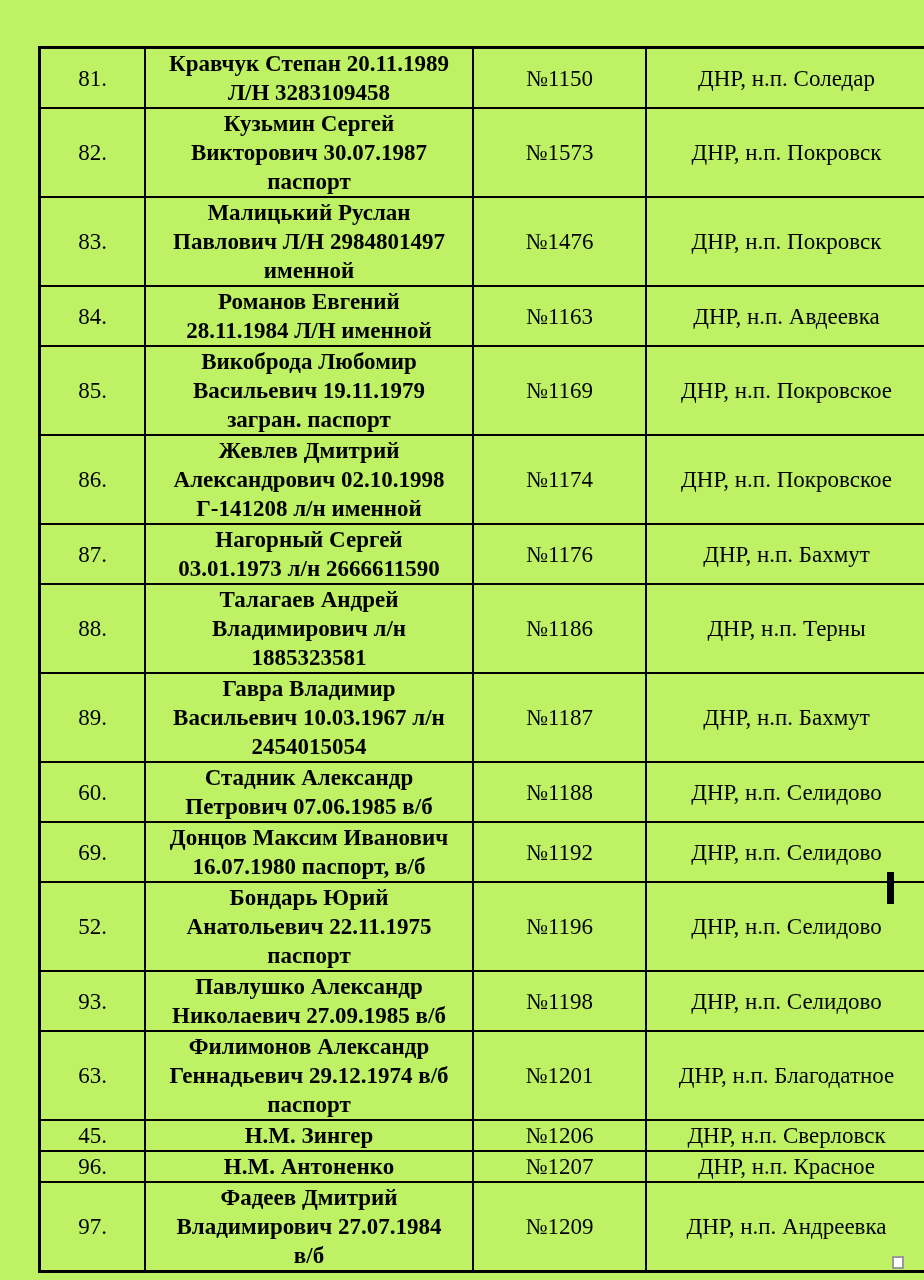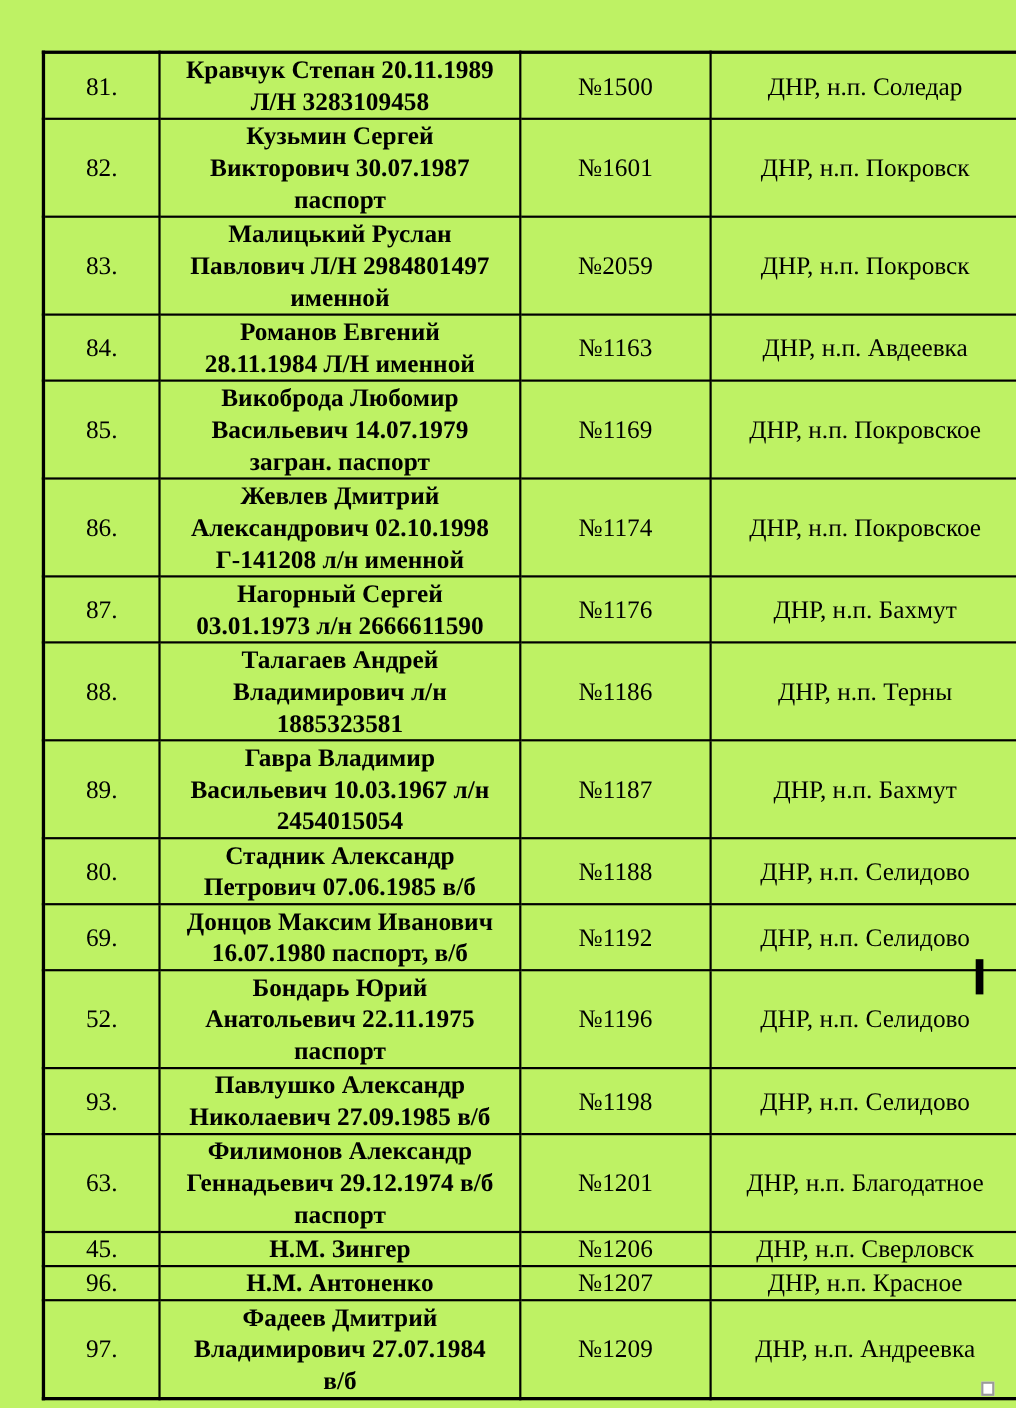--- a/index.html
+++ b/index.html
@@ -63,50 +63,50 @@
 <body>
 
 <div class="page">
 
   <table class="doc-table">
     <tbody>
         <tr>
           <td class="col-num">81.</td>
           <td class="col-person">Кравчук Степан 20.11.1989
 Л/Н 3283109458</td>
-          <td class="col-number">№1500</td>
+          <td class="col-number">№1150</td>
           <td class="col-location">ДНР, н.п. Соледар</td>
         </tr>
         <tr>
           <td class="col-num">82.</td>
           <td class="col-person">Кузьмин Сергей
 Викторович 30.07.1987
 паспорт</td>
-          <td class="col-number">№1601</td>
+          <td class="col-number">№1573</td>
           <td class="col-location">ДНР, н.п. Покровск</td>
         </tr>
         <tr>
           <td class="col-num">83.</td>
           <td class="col-person">Малицький Руслан
 Павлович Л/Н 2984801497
 именной</td>
-          <td class="col-number">№2059</td>
+          <td class="col-number">№1476</td>
           <td class="col-location">ДНР, н.п. Покровск</td>
         </tr>
         <tr>
           <td class="col-num">84.</td>
           <td class="col-person">Романов Евгений
 28.11.1984 Л/Н именной</td>
           <td class="col-number">№1163</td>
           <td class="col-location">ДНР, н.п. Авдеевка</td>
         </tr>
         <tr>
           <td class="col-num">85.</td>
           <td class="col-person">Викоброда Любомир
-Васильевич 14.07.1979
+Васильевич 19.11.1979
 загран. паспорт</td>
           <td class="col-number">№1169</td>
           <td class="col-location">ДНР, н.п. Покровское</td>
         </tr>
         <tr>
           <td class="col-num">86.</td>
           <td class="col-person">Жевлев Дмитрий
 Александрович 02.10.1998
 Г-141208 л/н именной</td>
           <td class="col-number">№1174</td>
@@ -129,21 +129,21 @@
         </tr>
         <tr>
           <td class="col-num">89.</td>
           <td class="col-person">Гавра Владимир
 Васильевич 10.03.1967 л/н
 2454015054</td>
           <td class="col-number">№1187</td>
           <td class="col-location">ДНР, н.п. Бахмут</td>
         </tr>
         <tr>
-          <td class="col-num">80.</td>
+          <td class="col-num">60.</td>
           <td class="col-person">Стадник Александр
 Петрович 07.06.1985 в/б</td>
           <td class="col-number">№1188</td>
           <td class="col-location">ДНР, н.п. Селидово</td>
         </tr>
         <tr>
           <td class="col-num">69.</td>
           <td class="col-person">Донцов Максим Иванович
 16.07.1980 паспорт, в/б</td>
           <td class="col-number">№1192</td>

